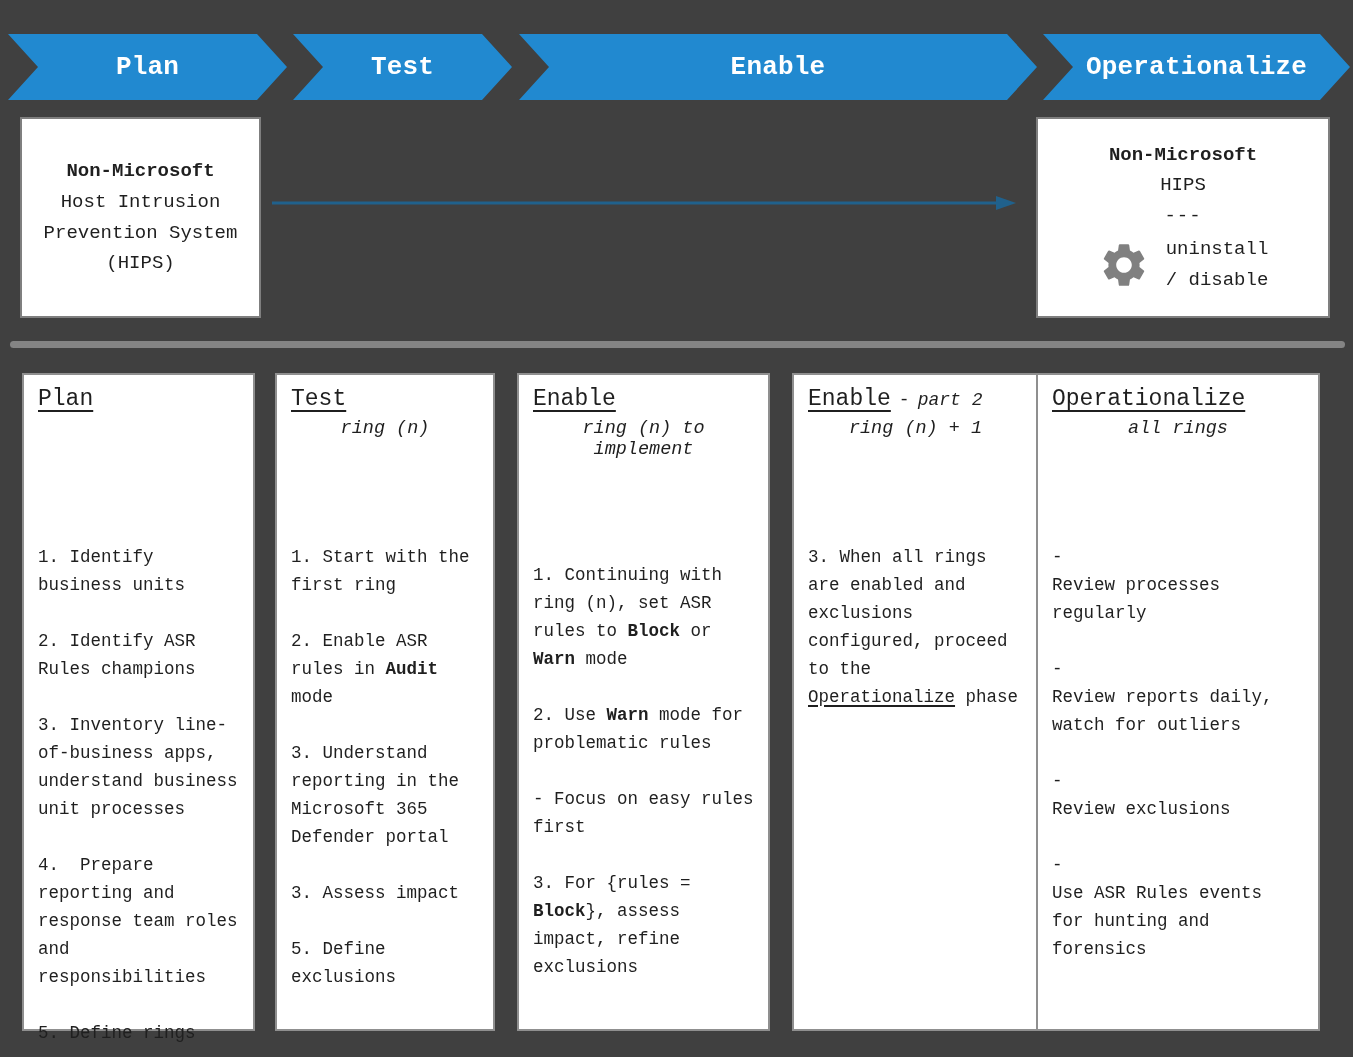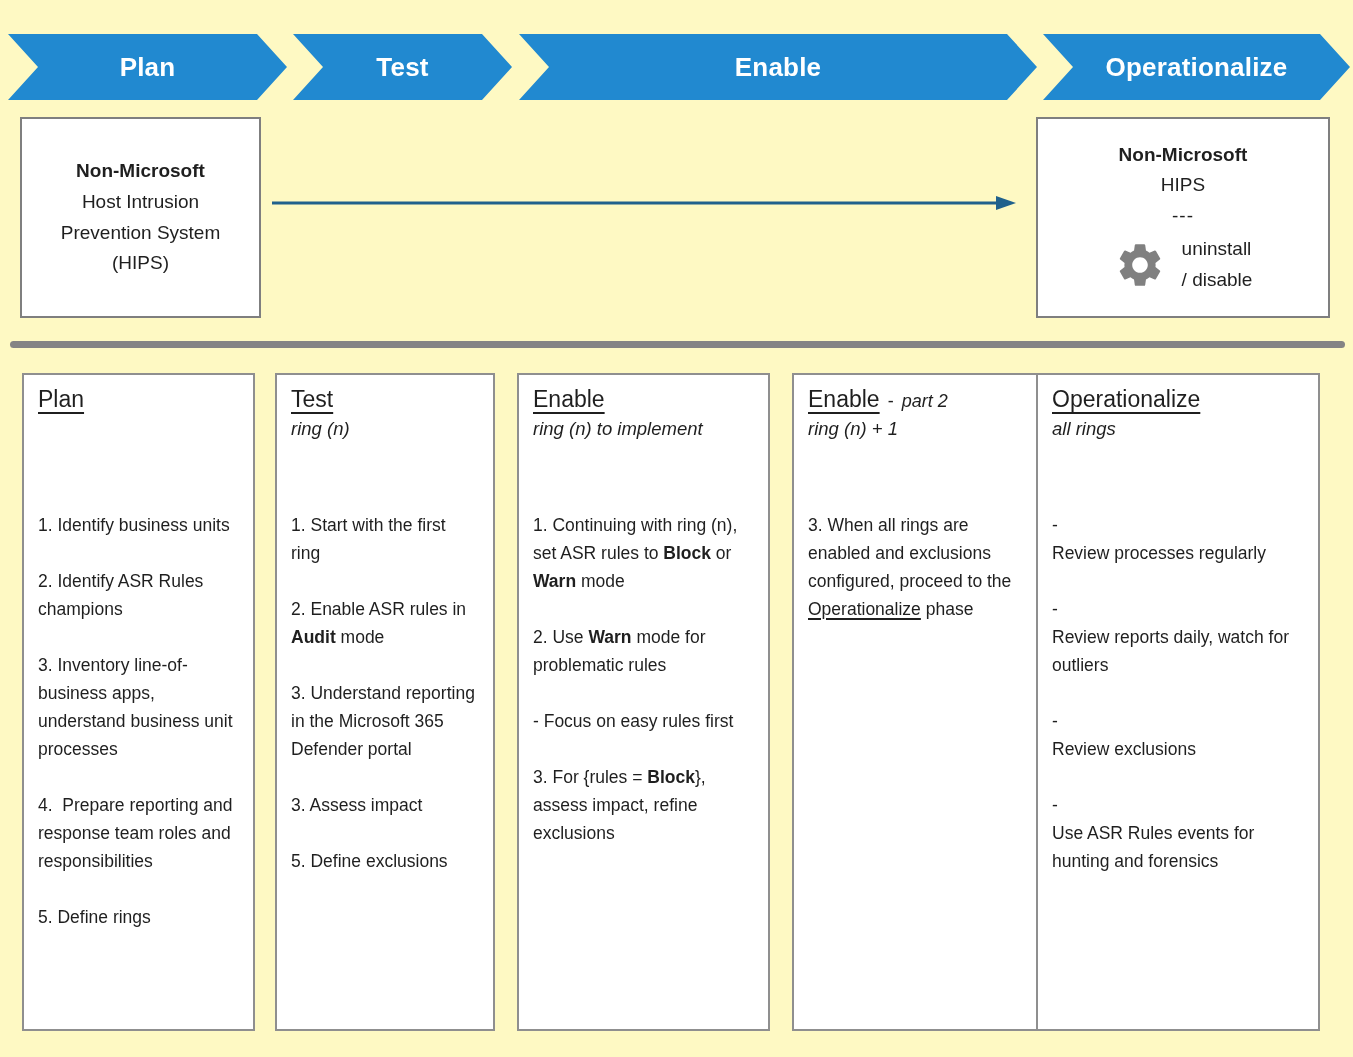--- a/index.html
+++ b/index.html
@@ -1,18 +1,18 @@
 <!DOCTYPE html>
 <html><head>
 <meta charset="utf-8">
 <style>
   html,body{margin:0;padding:0;background:#ffffff;}
   .canvas{
-    position:relative;width:1353px;height:1057px;background:#fef9c3;
-    font-family:Liberation Sans, sans-serif;color:#222222;overflow:hidden;
+    position:relative;width:1353px;height:1057px;background:#404040;
+    font-family:Liberation Mono, monospace;color:#222222;overflow:hidden;
   }
   
   .chevron{
     position:absolute;top:34px;height:66px;background:#2189D0;
     clip-path:polygon(0 0, calc(100% - 30px) 0, 100% 50%, calc(100% - 30px) 100%, 0 100%, 30px 50%);
     display:flex;align-items:center;justify-content:center;
     color:#ffffff;font-size:26px;font-weight:600;letter-spacing:.2px;
   }
   .chev-plan{left:8px;width:279px;}
   .chev-test{left:293px;width:219px;}
@@ -42,22 +42,22 @@
   }
   .col-0{left:22px;width:233px;}
   .col-1{left:275px;width:220px;}
   .col-2{left:517px;width:253px;}
   .col-3{left:792px;width:247px;}
   .col-4{left:1036px;width:284px;}
   .col-heading{font-size:23px;line-height:1.25;}
   .col-heading .hd{text-decoration:underline;text-decoration-thickness:2px;text-underline-offset:5px;}
   .col-heading .hd-dash{font-size:18px;margin-left:8px;}
   .col-heading .hd-note{font-size:18px;font-style:italic;margin-left:8px;}
-  .col-subtitle{font-style:italic;font-size:18.5px;margin-top:4px;min-height:24px;}
-  .items{margin-top:69px;}
+  .col-subtitle{font-style:italic;font-size:18.5px;margin-top:4px;min-height:24px;text-align:center;}
+  .items{margin-top:101px;}
   .items p{margin:0 0 28px 0;font-size:17.5px;line-height:1.6;white-space:pre-wrap;}
   .items u{text-decoration-thickness:1.5px;text-underline-offset:3px;}
 </style>
 </head>
 <body>
 
 <div class="canvas">
 
   <div class="chevron chev-plan">
     <span>Plan</span>

